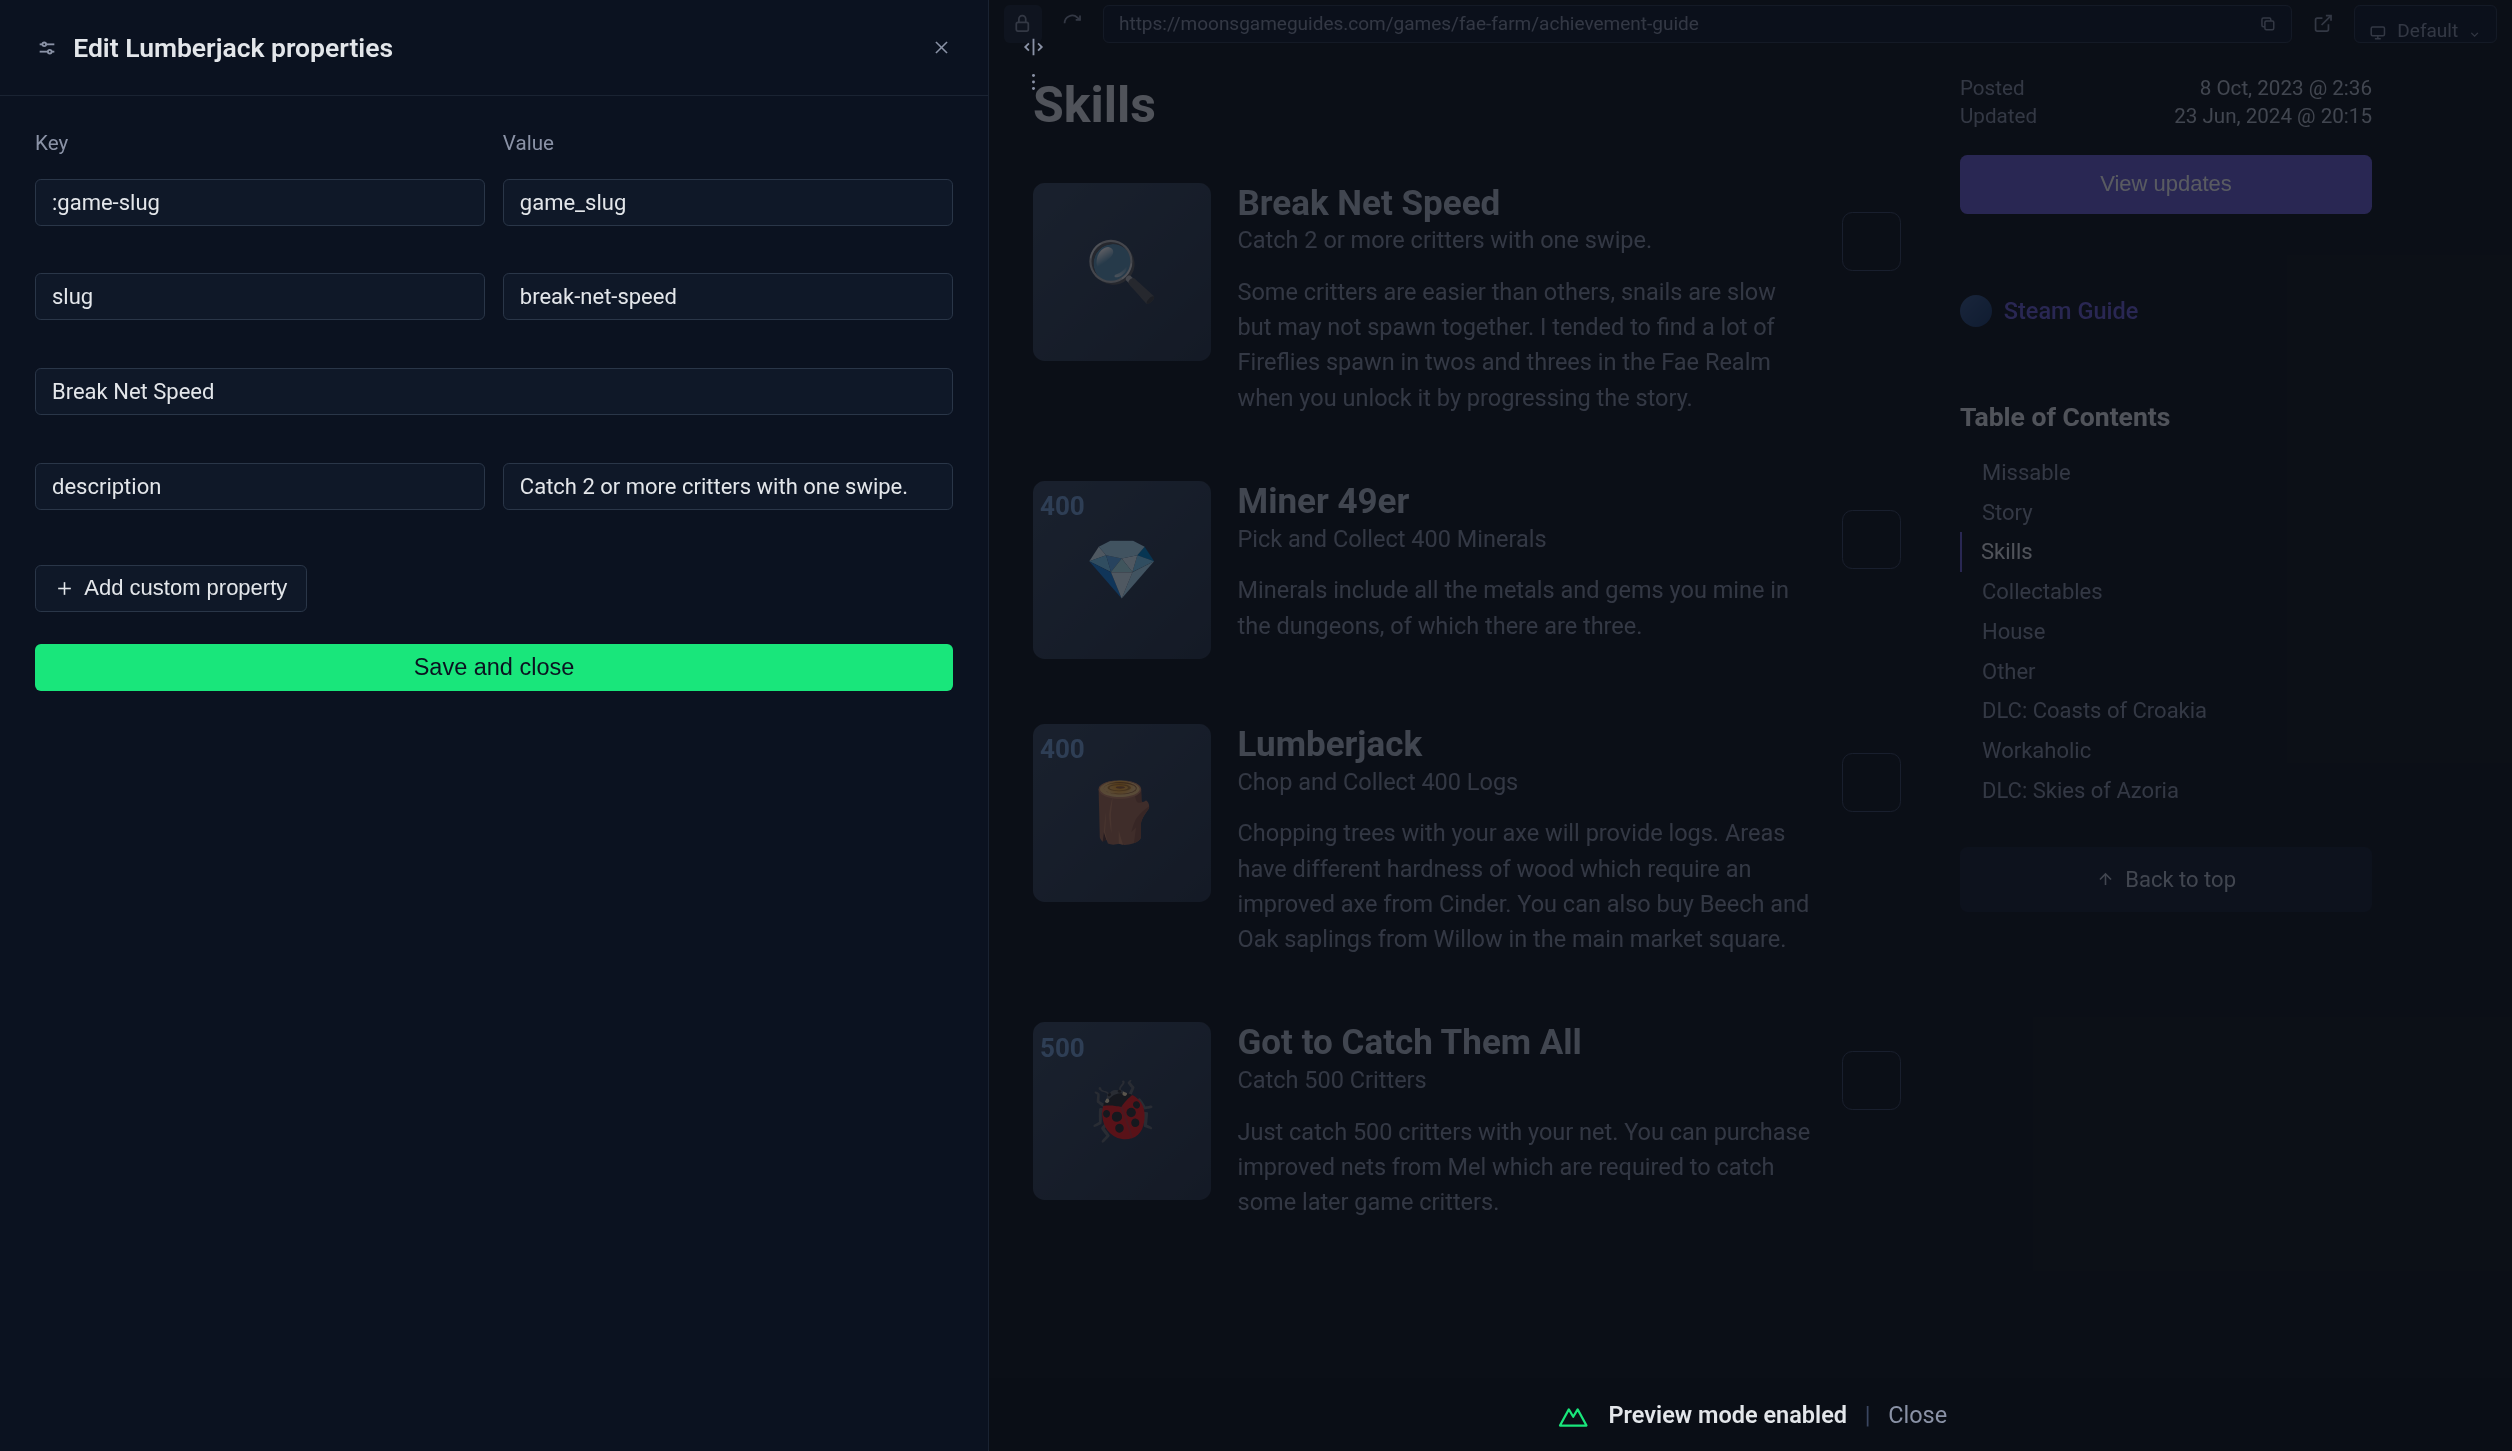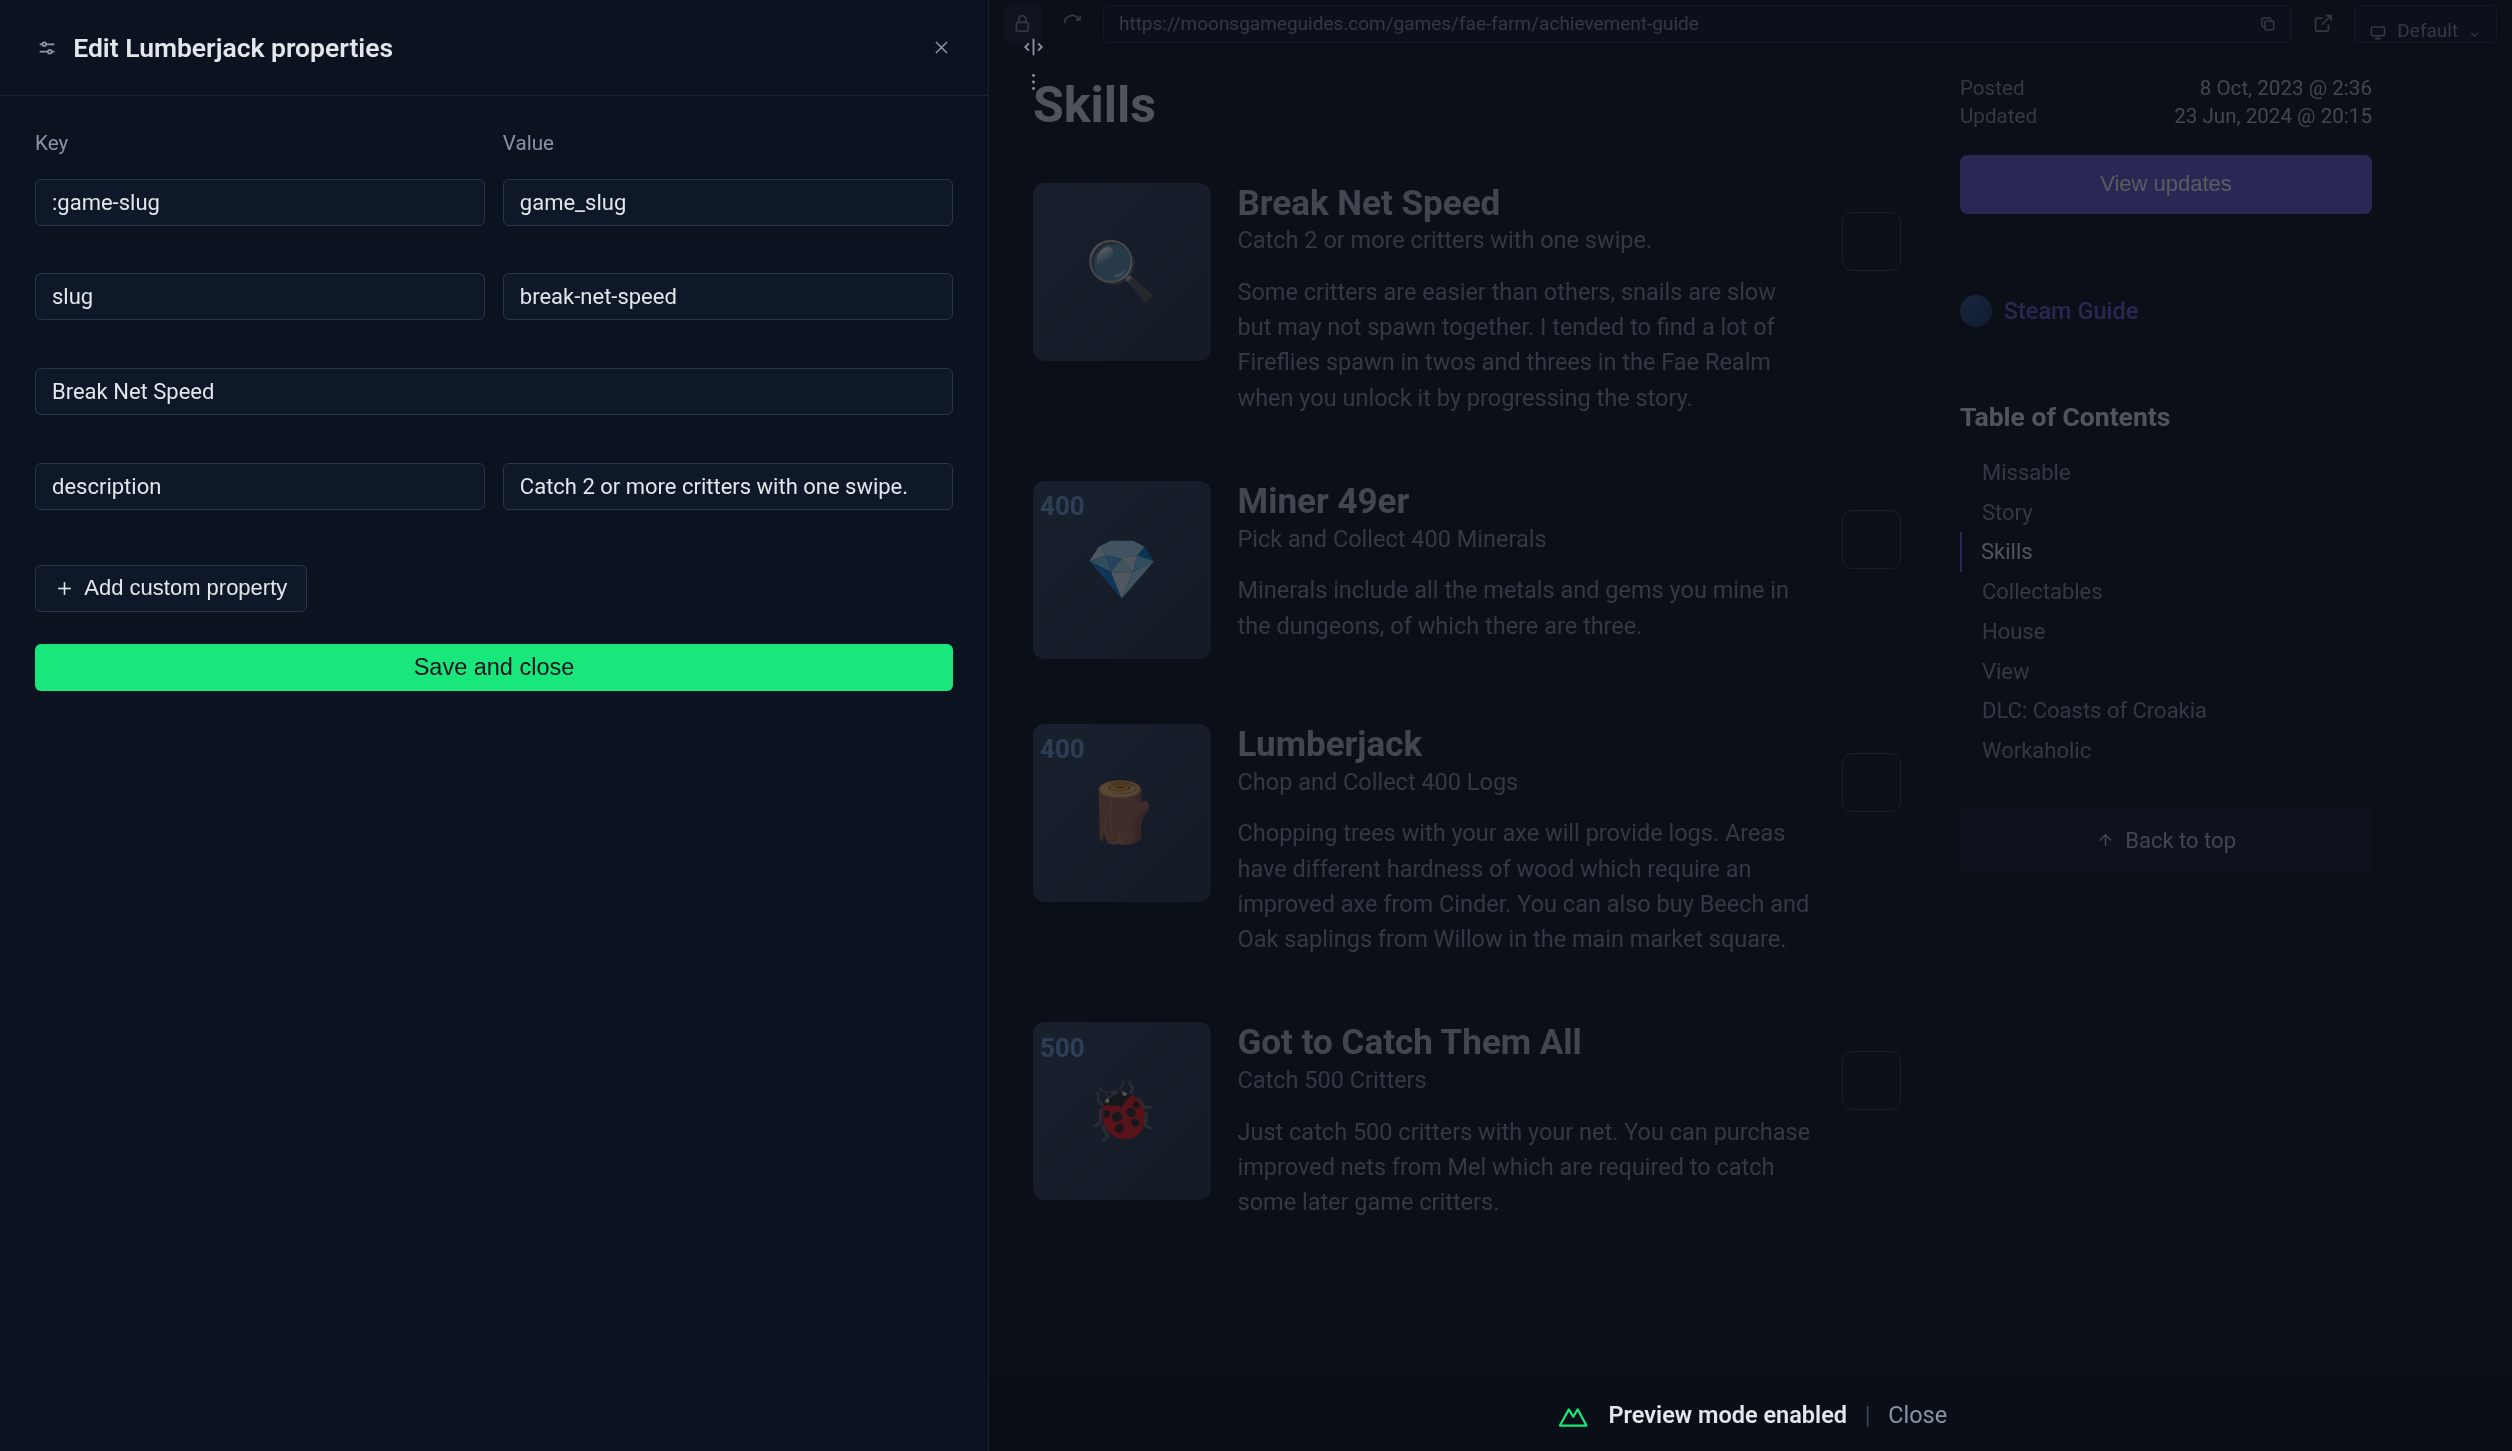--- a/index.html
+++ b/index.html
@@ -616,23 +616,24 @@
           <span>Steam Guide</span>
         </div>
 
         <div class="toc-title">Table of Contents</div>
         <div id="toc-list">
             <div class="toc-item">Missable</div>
             <div class="toc-item">Story</div>
             <div class="toc-item active">Skills</div>
             <div class="toc-item">Collectables</div>
             <div class="toc-item">House</div>
-            <div class="toc-item">View</div>
+            <div class="toc-item">Other</div>
             <div class="toc-item">DLC: Coasts of Croakia</div>
             <div class="toc-item">Workaholic</div>
+            <div class="toc-item">DLC: Skies of Azoria</div>
           </div>
 
         <div class="back-to-top">
           <svg width="19" height="19" viewBox="0 0 24 24" fill="none" stroke="currentColor" stroke-width="2">
             <line x1="12" y1="19" x2="12" y2="5"></line>
               <polyline points="5 12 12 5 19 12"></polyline>
           </svg>
           <span>Back to top</span>
         </div>
       </div>

